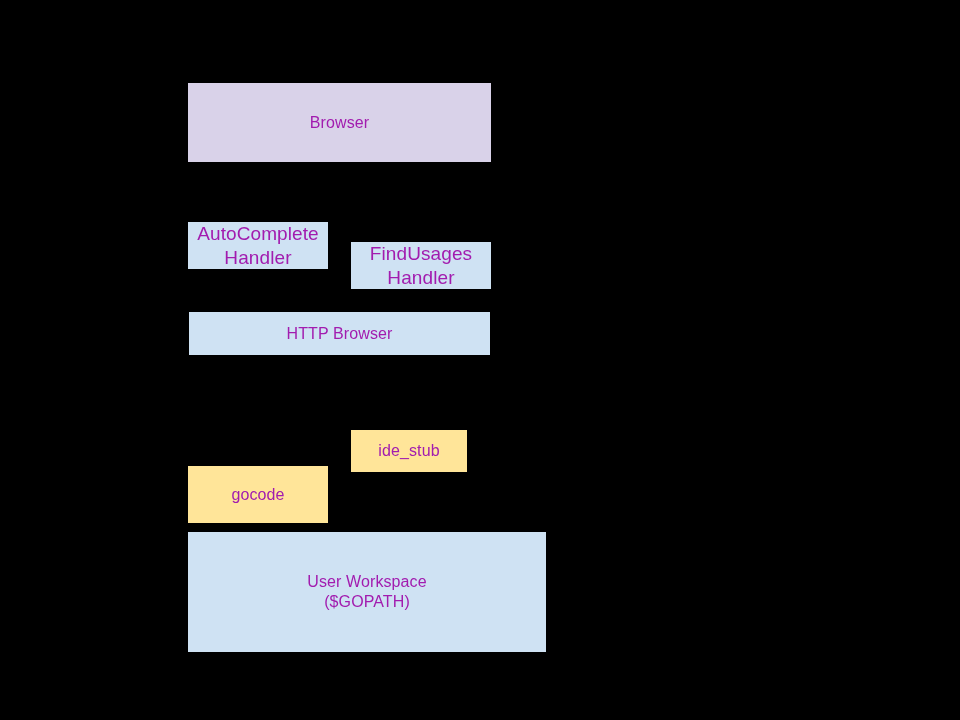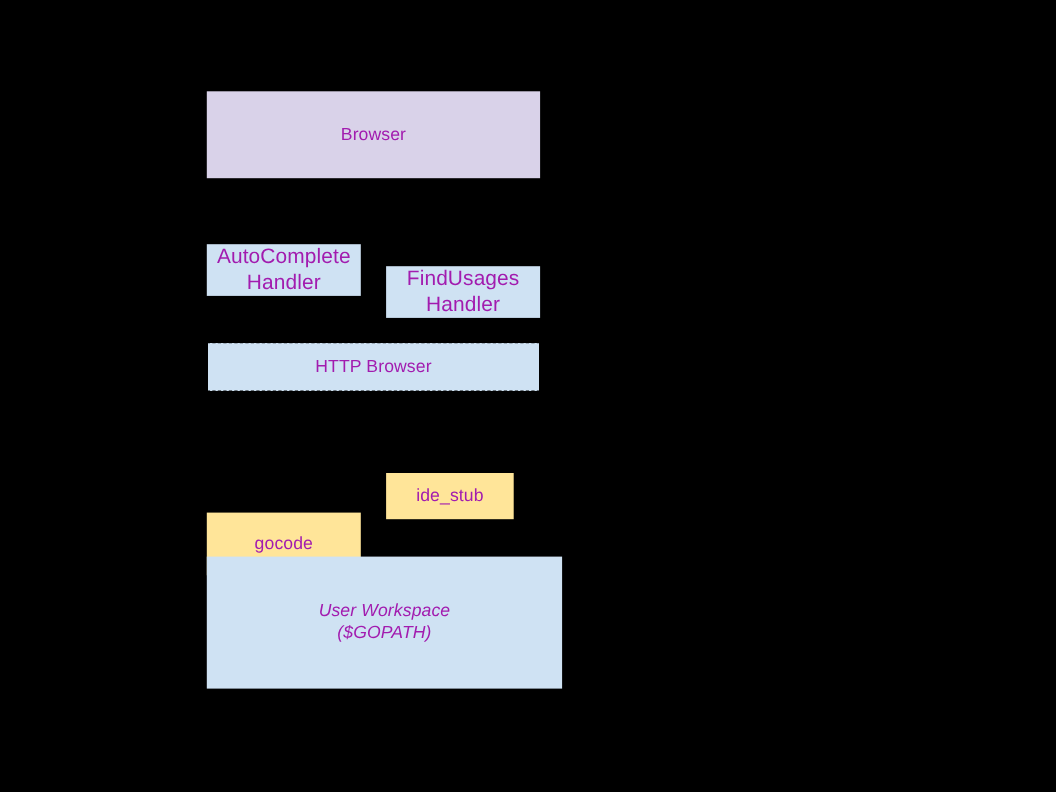--- a/index.html
+++ b/index.html
@@ -56,21 +56,21 @@
     background-clip: padding-box;
   }
 
   
   .pos-browser   { left: 188px; top: 83px;  width: 303px; height: 79px;  }
   .pos-autocomp  { left: 188px; top: 222px; width: 140px; height: 47px;  }
   .pos-findusage { left: 351px; top: 222px; width: 140px; height: 47px; margin-top: 20px;  }
   .pos-session   { left: 188px; top: 311px; width: 303px; height: 45px;  }
   .pos-gocode    { left: 188px; top: 430px; width: 140px; height: 57px; margin-top: 36px;  }
   .pos-idestub   { left: 351px; top: 430px; width: 116px; height: 42px;  }
-  .pos-workspace { left: 188px; top: 506px; width: 323px; height: 120px; font-style: italic; }
+  .pos-workspace { left: 188px; top: 532px; width: 358px; height: 120px; }
   .arrow-tip {
     position: absolute;
     width: 0;
     height: 0;
     border-left: 3px solid transparent;
     border-right: 3px solid transparent;
     border-top: 4px solid #000000;
   }
 </style>
 </head>

